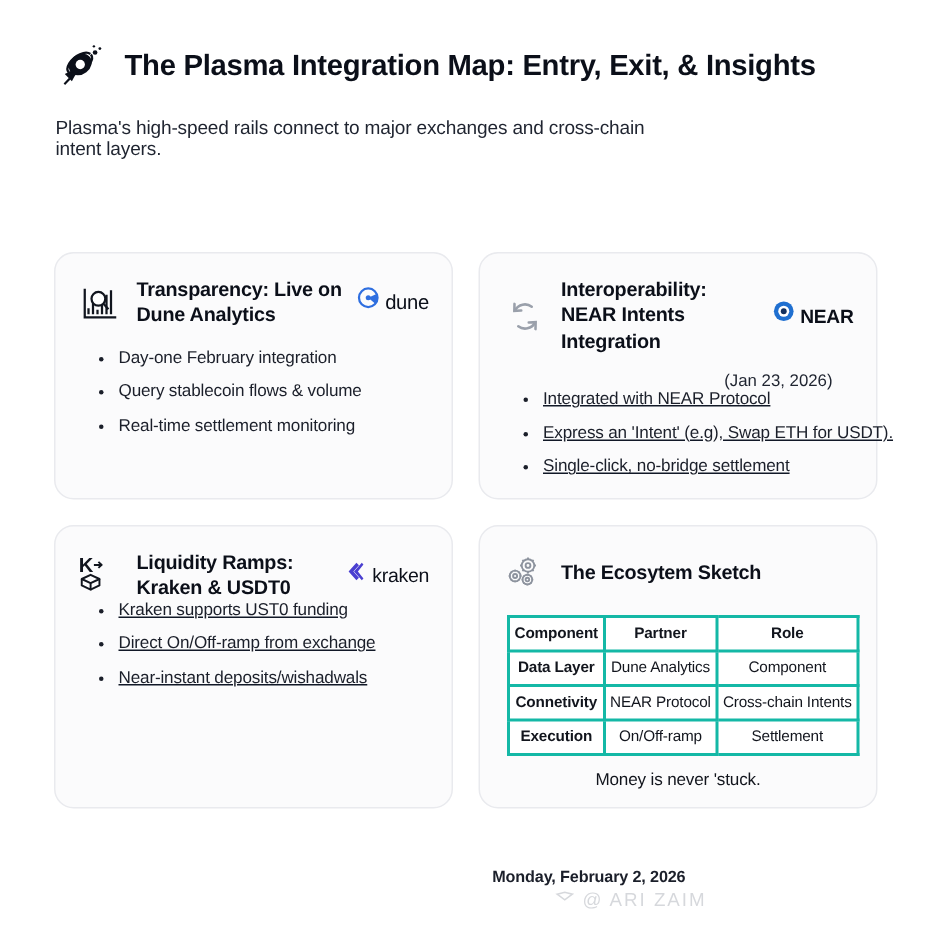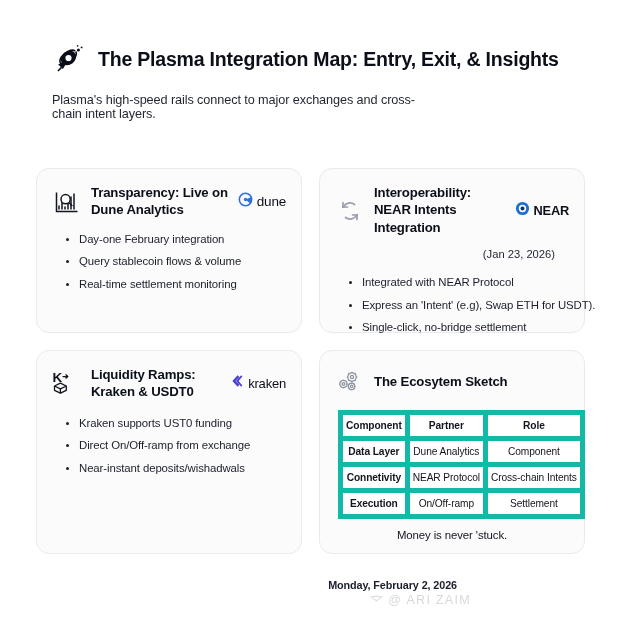--- a/index.html
+++ b/index.html
@@ -11,21 +11,21 @@
     font-family: "Liberation Sans", sans-serif;
     color: #111827;
     overflow: hidden;
   }
 
   .page {
     position: relative;
     width: 493px;
     height: 621px;
     background: #ffffff;
-    padding: 16px;
+    padding: 1px;
   }
 
   
   .header {
     padding: 26px 36px 0 36px;
   }
   .title-row {
     display: flex;
     align-items: center;
     gap: 12px;
@@ -122,21 +122,21 @@
     color: #1f2430;
     margin-top: 12px;
     margin-right: 14px;
   }
 
   ul.bullets {
     list-style: none;
     margin-top: 14px;
     padding-left: 14px;
   }
-  ul.bullets.tight { margin-top: 16px; }
+  ul.bullets.tight { margin-top: 0; text-decoration: underline; }
   ul.bullets li {
     position: relative;
     font-size: 11.4px;
     line-height: 1.1;
     color: #1b1f2a;
     padding-left: 13px;
     margin-bottom: 10px;
     letter-spacing: -0.1px;
     white-space: nowrap;
   }
@@ -152,21 +152,21 @@
   }
 
   
   .eco-table {
     margin: 13px 3px 0 3px;
     border-collapse: collapse;
     width: calc(100% - 6px);
     background: #ffffff;
   }
   .eco-table th, .eco-table td {
-    border: 5px solid #14b8a6;
+    border: 2px solid #14b8a6;
     font-size: 10.2px;
     padding: 5px 3px;
     text-align: center;
     color: #12151d;
     letter-spacing: -0.1px;
     white-space: nowrap;
   }
   .eco-table th {
     font-weight: bold;
   }

